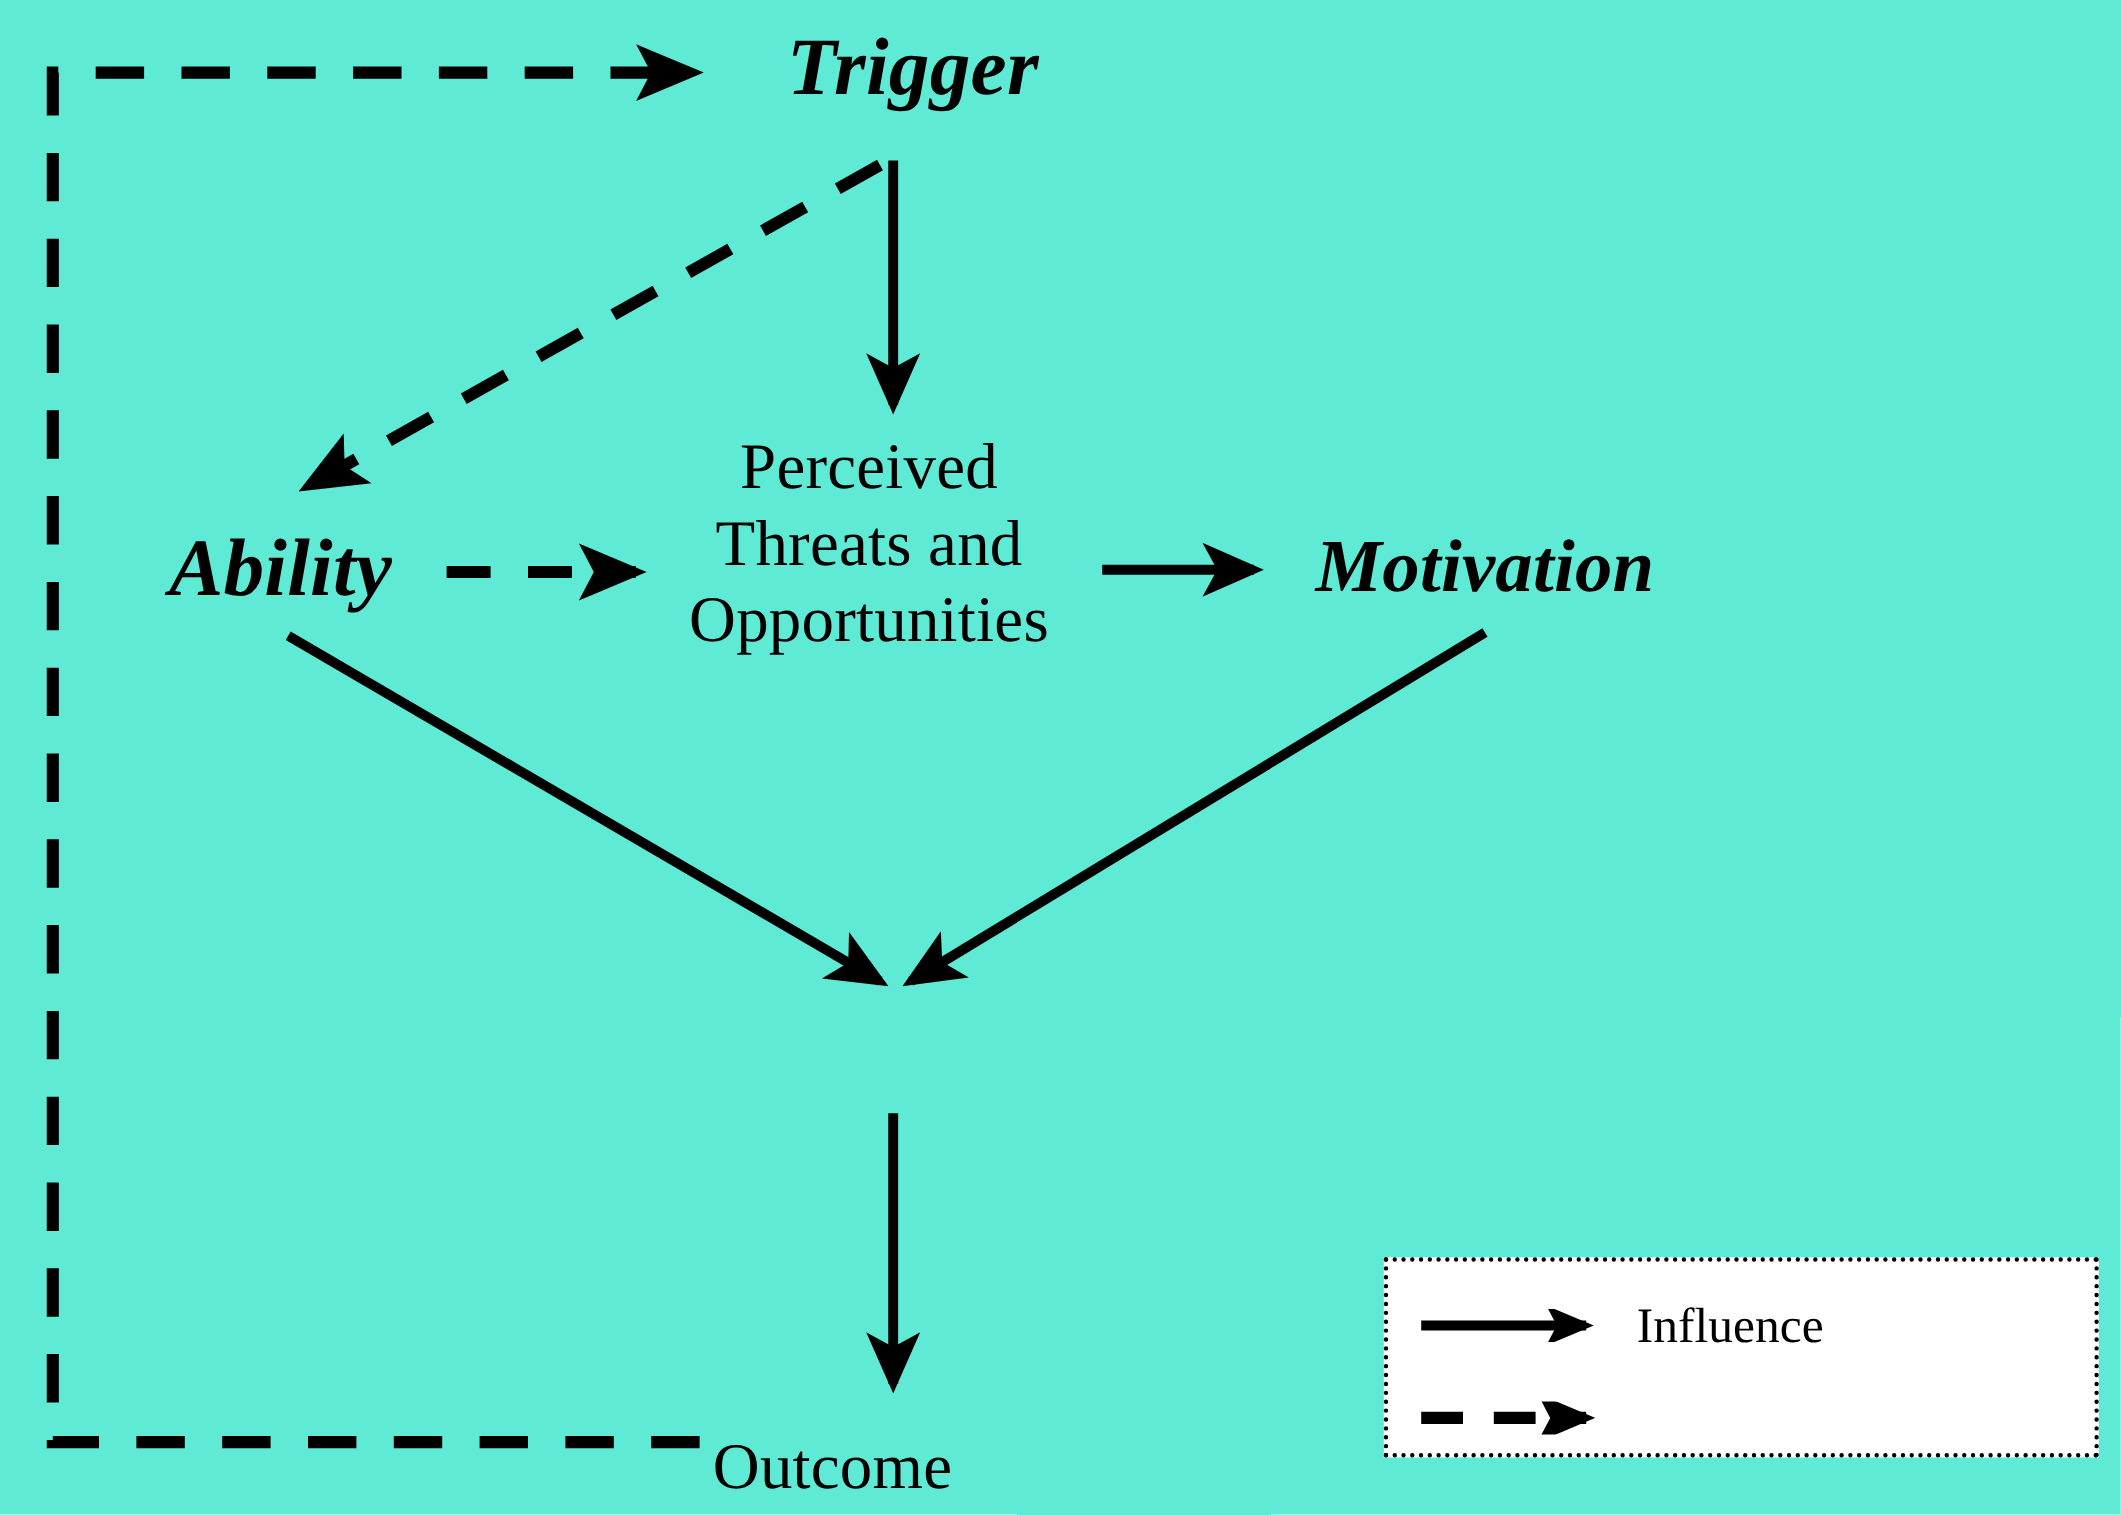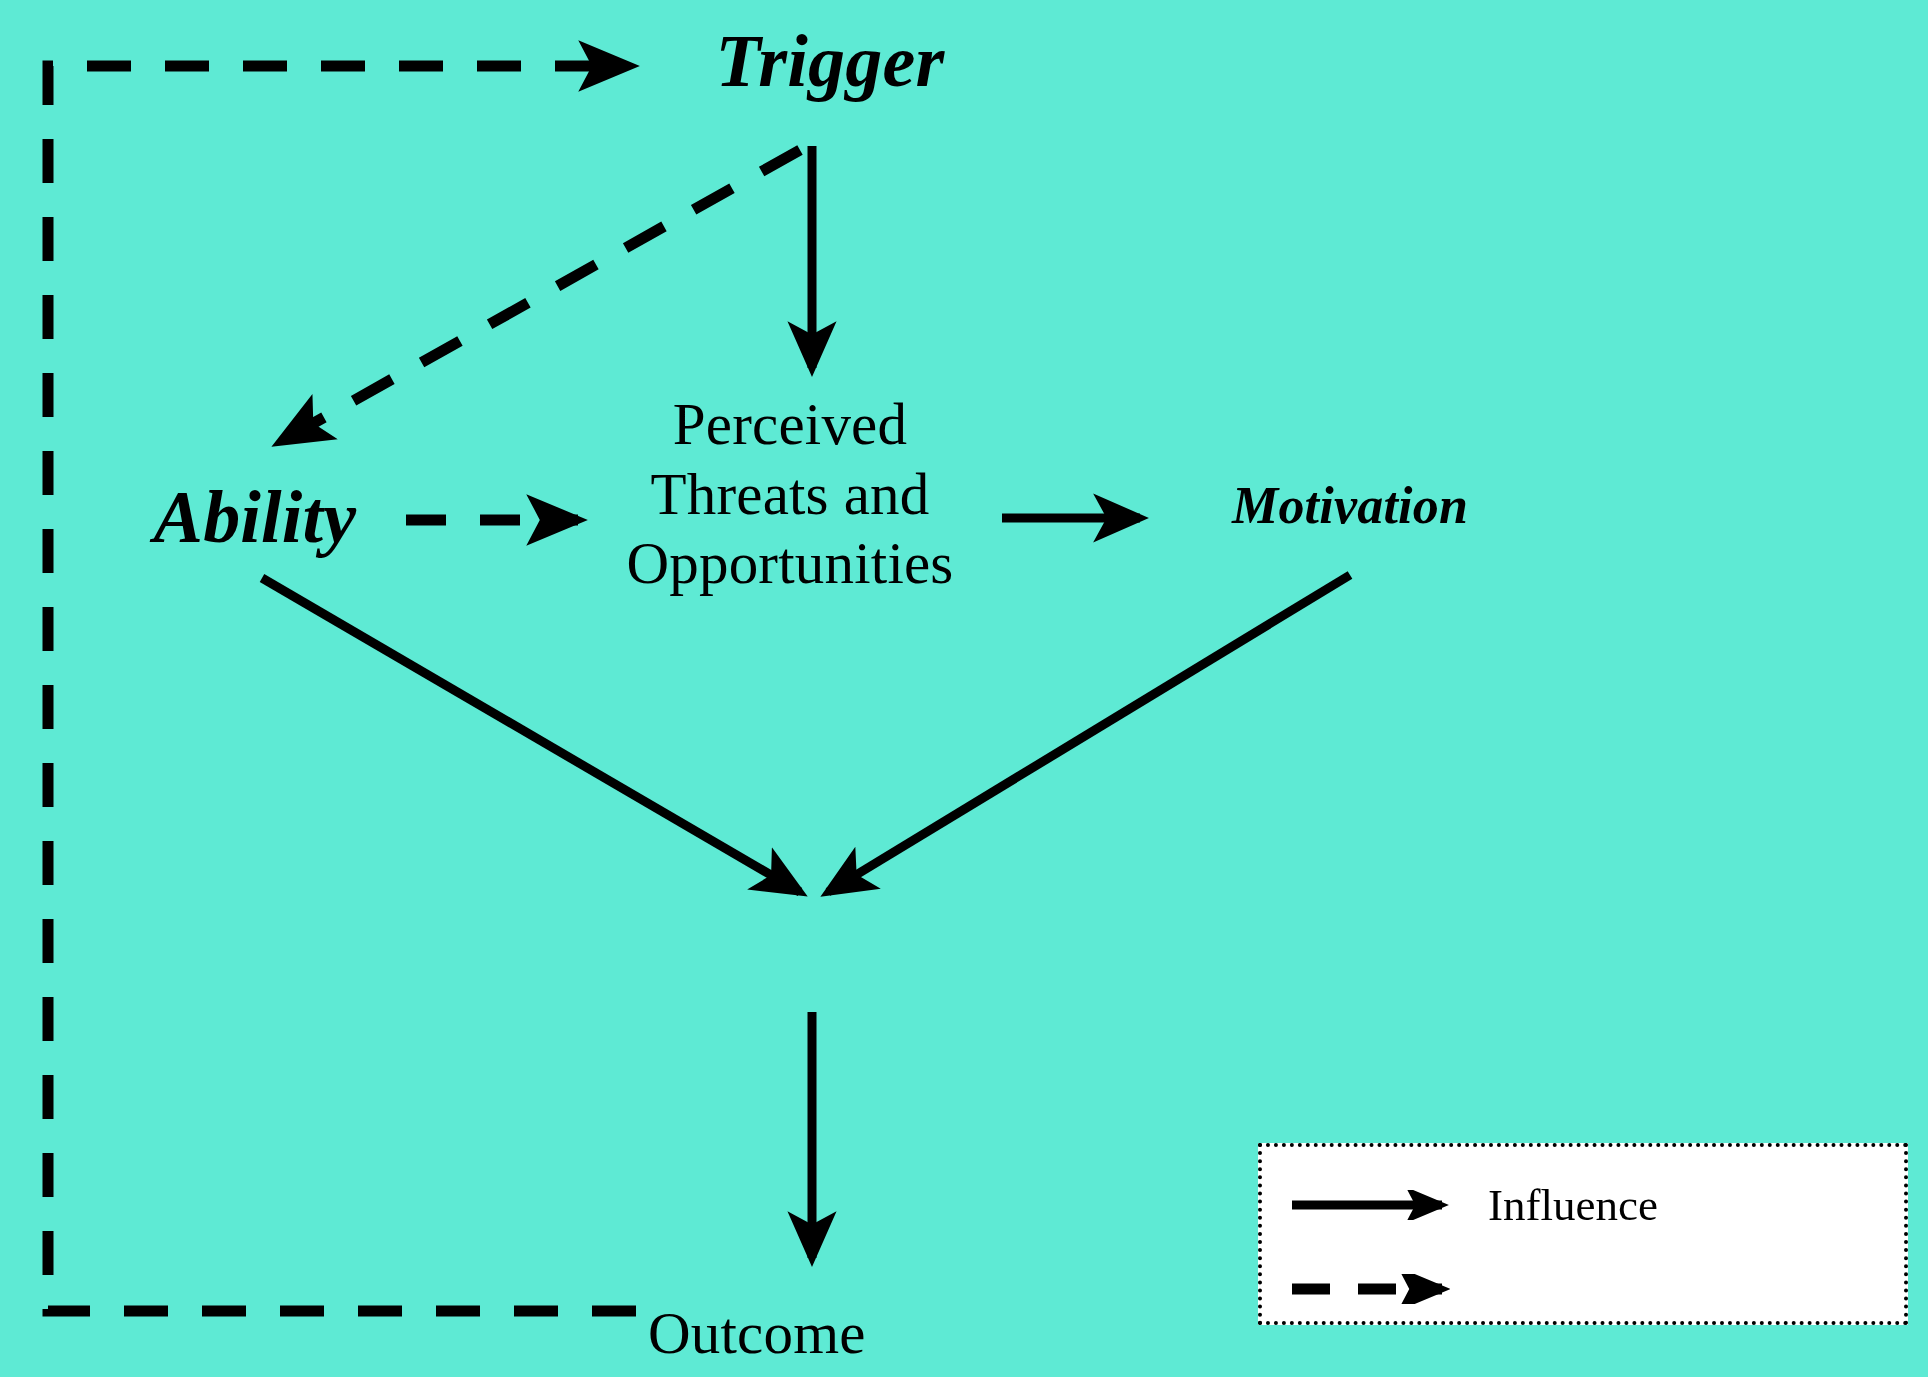--- a/index.html
+++ b/index.html
@@ -123,21 +123,21 @@
   <div class="node node-italic" style="left:110px; top:478px; width:290px; font-size:74px;">
     <span>Ability</span>
   </div>
 
   <div class="node node-roman node-multiline" style="left:570px; top:390px; width:440px; font-size:59px;text-align:center;">
     <div>Perceived</div>
     <div>Threats and</div>
     <div>Opportunities</div>
   </div>
 
-  <div class="node node-italic" style="left:1140px; top:478px; width:420px; font-size:52px;">
+  <div class="node node-italic" style="left:1140px; top:478px; width:420px; font-size:68px;">
     <span>Motivation</span>
   </div>
 
 
   <div class="node node-roman" style="left:648px; top:1302px; width:330px; font-size:59px; text-align:left;">
     <span>Outcome</span>
   </div>
 
   <div id="legend">
 

